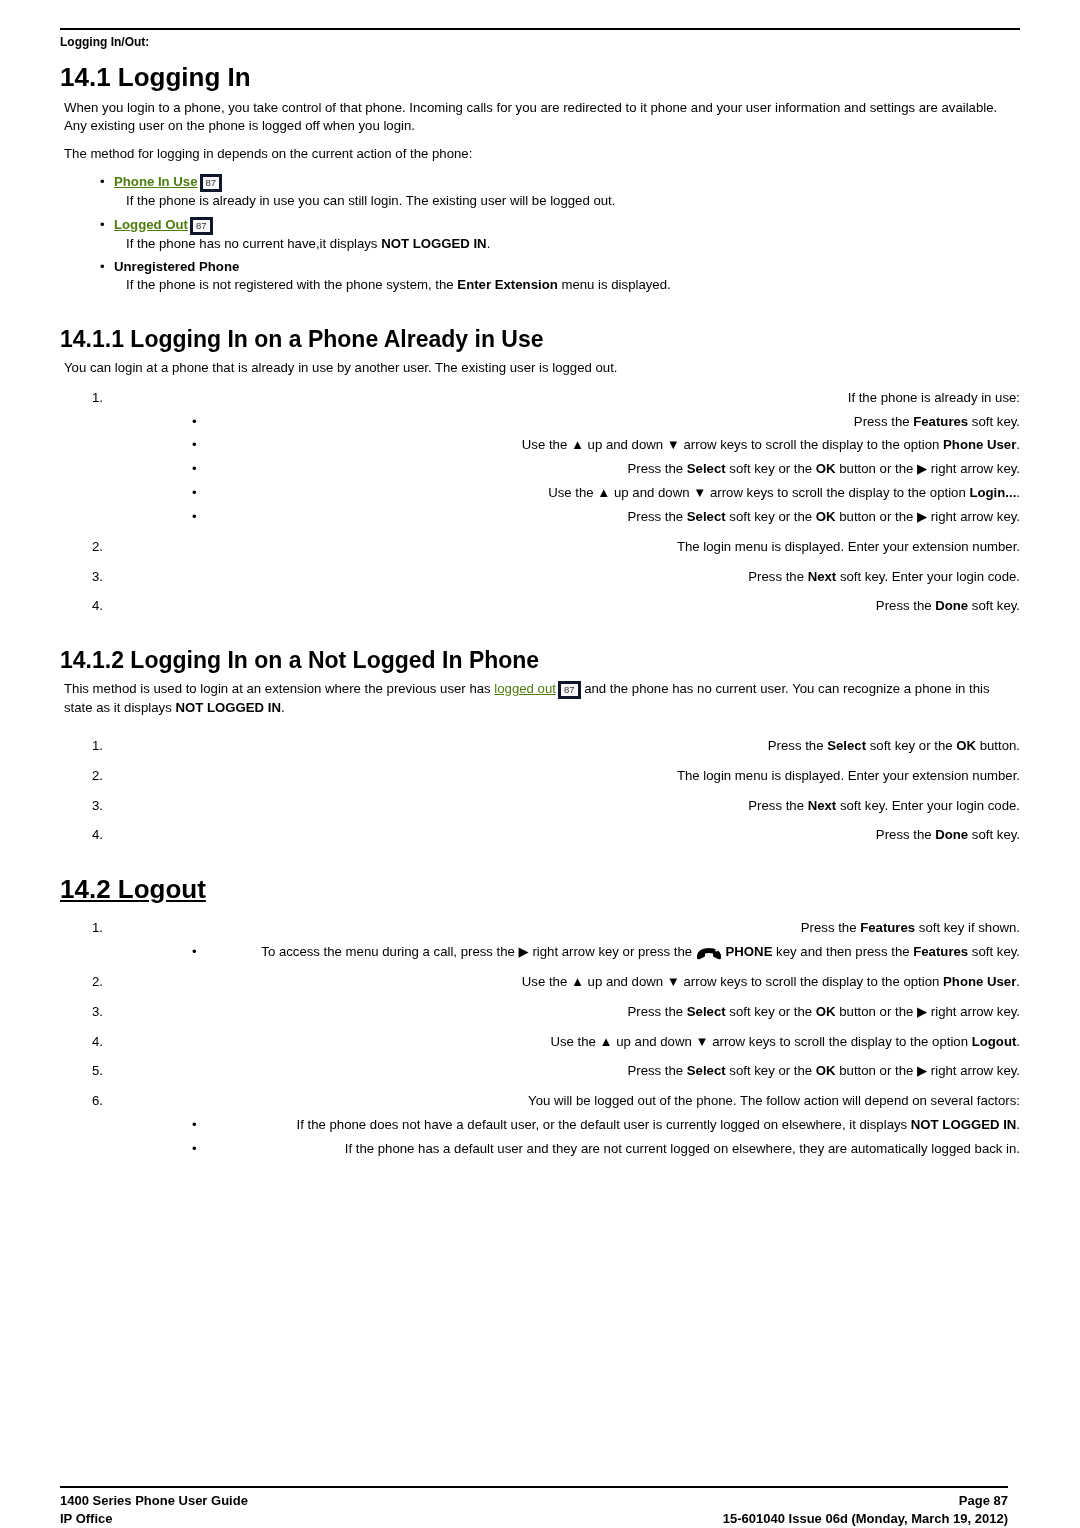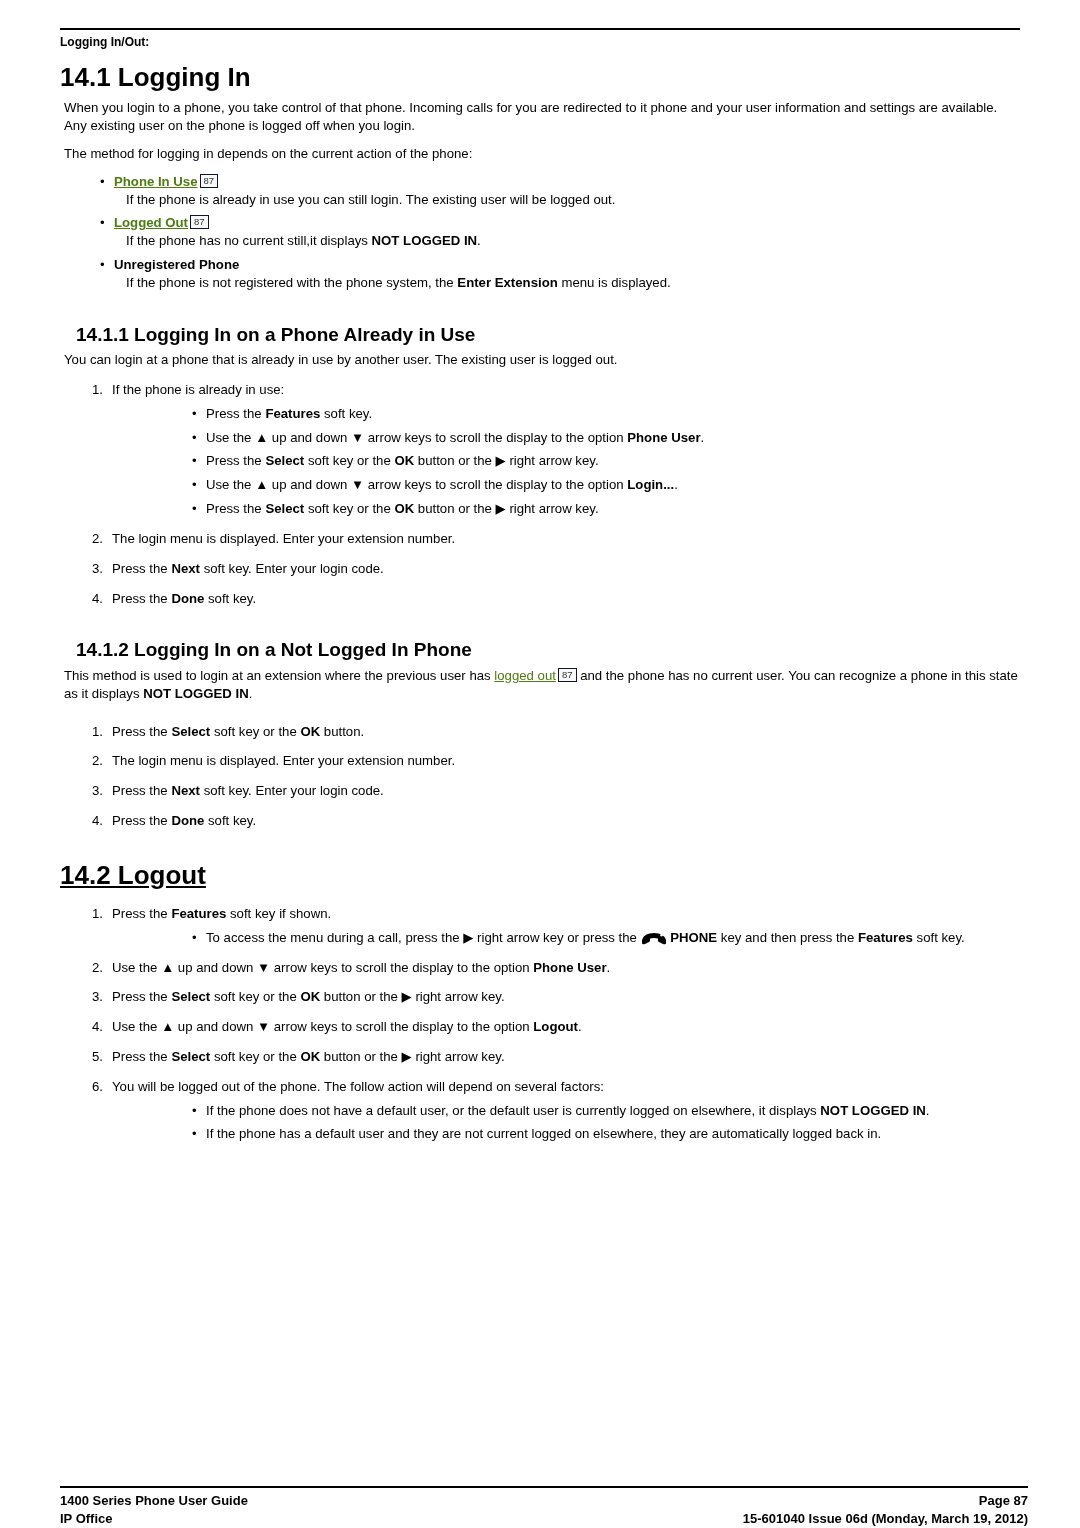--- a/index.html
+++ b/index.html
@@ -34,33 +34,33 @@
     font-size: 26px;
     margin: 10px 0 2px 0;
   }
   h1.logout-h {
     margin-top: 28px;
     text-decoration: underline;
   }
   h2 {
     font-family: Arial, Helvetica, sans-serif;
     font-weight: bold;
-    font-size: 19px;
-    margin: 30px 0 4px 16px;
+    font-size: 23px;
+    margin: 30px 0 4px 0;
   }
   p {
     margin: 4px 0 10px 4px;
   }
   a {
     color: #4d7c0f;
     text-decoration: underline;
   }
   .pageref {
     display: inline-block;
-    border: 1px solid #0f172a;
+    border: 3px solid #0f172a;
     color: #333;
     font-size: 9.5px;
     padding: 0 3px;
     margin-left: 2px;
     background: #f8f8f8;
     vertical-align: text-top;
     line-height: 12px;
   }
   ul.bullets {
     list-style: none;
@@ -79,41 +79,42 @@
     top: 0;
   }
   ul.bullets.inner {
     padding-left: 80px;
   }
   ol.numlist {
     list-style: none;
     margin: 8px 0 4px 0;
     padding-left: 32px;
     counter-reset: step;
+    text-align: right;
   }
   ol.numlist > li {
     counter-increment: step;
     position: relative;
     padding-left: 20px;
     margin: 12px 0;
   }
   ol.numlist > li::before {
     content: counter(step) ".";
     position: absolute;
     left: 0;
     top: 0;
   }
   .sub-indent {
     margin-left: 12px;
     display: block;
   }
   .bottom-area {
     position: absolute;
     left: 60px;
-    right: 52px;
+    right: 72px;
     bottom: 28px;
   }
   .bottom-rule {
     border-top: 2px solid #000;
     margin-bottom: 4px;
   }
   .foot-row {
     display: flex;
     justify-content: space-between;
     font-weight: bold;
@@ -138,21 +139,21 @@
   <p>When you login to a phone, you take control of that phone. Incoming calls for you are redirected to it phone and your user information and settings are available. Any existing user on the phone is logged off when you login.</p>
   <p>The method for logging in depends on the current action of the phone:</p>
 
   <ul class="bullets">
     <li>
       <a href="#"><b>Phone In Use</b></a><span class="pageref">87</span>
       <span class="sub-indent">If the phone is already in use you can still login. The existing user will be logged out.</span>
     </li>
     <li>
       <a href="#"><b>Logged Out</b></a><span class="pageref">87</span>
-      <span class="sub-indent"><span>If the phone has no current still,it displays </span><b>NOT LOGGED IN</b><span>.</span></span>
+      <span class="sub-indent"><span>If the phone has no current have,it displays </span><b>NOT LOGGED IN</b><span>.</span></span>
     </li>
     <li>
       <b>Unregistered Phone</b>
       <span class="sub-indent"><span>If the phone is not registered with the phone system, the </span><b>Enter Extension</b><span> menu is displayed.</span></span>
     </li>
   </ul>
 
   <h2>14.1.1 Logging In on a Phone Already in Use</h2>
   <p>You can login at a phone that is already in use by another user. The existing user is logged out.</p>
 

